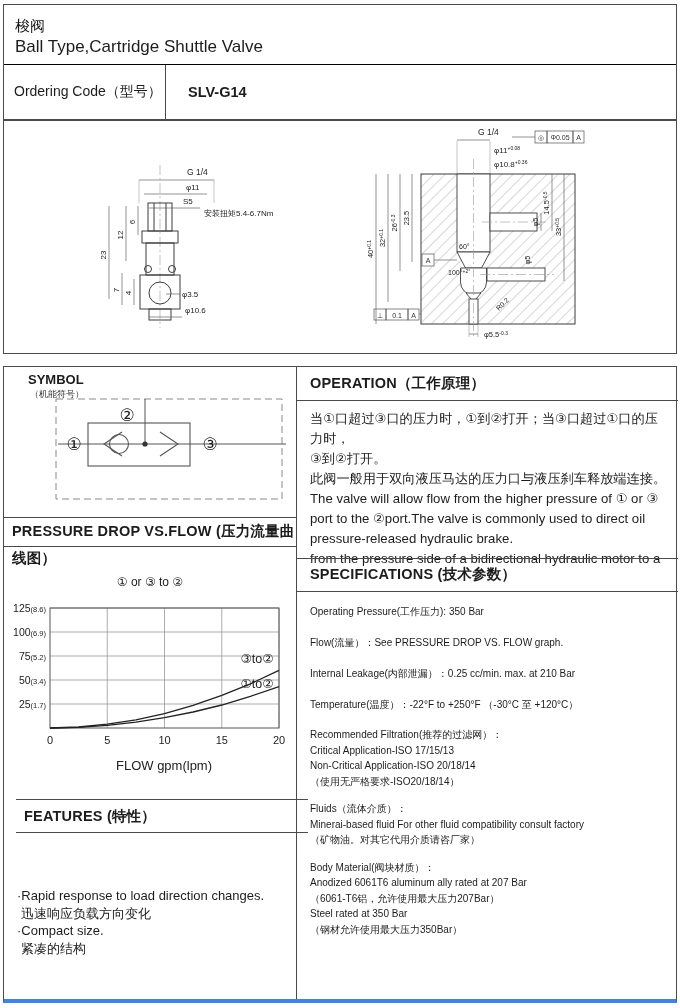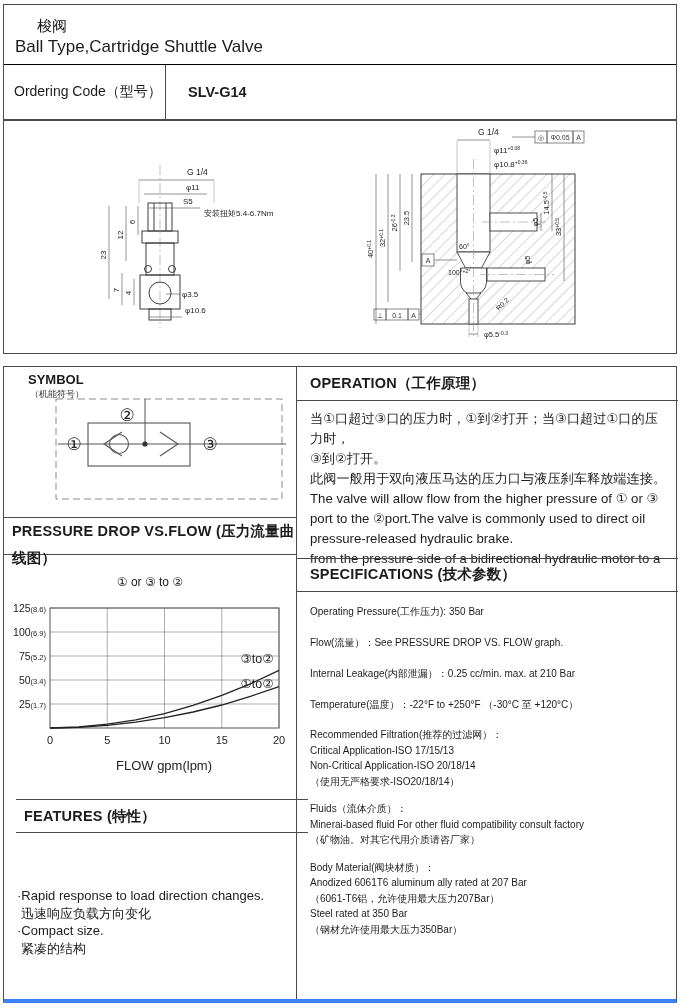--- a/index.html
+++ b/index.html
@@ -1,33 +1,33 @@
 <!DOCTYPE html>
 <html><head>
 <meta charset="utf-8">
 <style>
   html,body{margin:0;padding:0;background:#fff;}
   body{width:680px;height:1008px;position:relative;overflow:hidden;
        font-family:"Liberation Sans","DejaVu Sans",sans-serif;color:#1c1c1c;}
   .box{position:absolute;border:1px solid #4a4a4a;background:#fff;box-sizing:border-box;}
   #box-top{left:3px;top:4px;width:674px;height:116px;}
-  #title-cn{position:absolute;left:11px;top:12px;font-size:15px;margin-left:22px;}
+  #title-cn{position:absolute;left:11px;top:12px;font-size:15px;}
   #title-en{position:absolute;left:11px;top:32px;font-size:17px;}
   #ordering-row{position:absolute;left:0;right:0;top:59px;bottom:0;border-top:1px solid #000000;display:flex;text-align:center;}
   #ordering-label{width:162px;border-right:1px solid #4a4a4a;display:flex;align-items:center;padding-left:10px;font-size:14px;box-sizing:border-box;}
   #ordering-code{flex:1;display:flex;align-items:center;padding-left:22px;font-size:14.5px;font-weight:bold;}
   #box-draw{left:3px;top:120px;width:674px;height:234px;}
   #box-main{left:3px;top:366px;width:674px;height:637px;border-bottom:4px solid #3b82f6;}
   .abs{position:absolute;}
   .hline{position:absolute;border-top:1px solid #4a4a4a;height:0;}
   #col-divider{position:absolute;left:292px;top:0;bottom:0;width:0;border-left:1px solid #4a4a4a;}
   .sec-h{font-size:14.5px;font-weight:600;letter-spacing:.2px;}
   #symbol-h{left:24px;top:5px;font-size:13px;font-weight:600;}
   #symbol-sub{left:26px;top:21px;font-size:9px;color:#333;}
-  #pressure-h{left:0;top:150px;width:292px;height:38px;border-top:1px solid #4a4a4a;border-bottom:1px solid #4a4a4a;line-height:27px;padding-left:8px;box-sizing:border-box;}
+  #pressure-h{left:0;top:150px;width:292px;height:30px;border-top:1px solid #4a4a4a;border-bottom:1px solid #4a4a4a;line-height:27px;padding-left:8px;box-sizing:border-box;}
   #features-h{left:12px;top:432px;width:292px;height:34px;border-top:1px solid #4a4a4a;border-bottom:1px solid #4a4a4a;line-height:32px;padding-left:8px;box-sizing:border-box;}
   #features-body{left:13px;top:520px;font-size:13px;line-height:17.5px;}
   #op-h{left:306px;top:7px;}
   #op-line{left:293px;top:33px;width:381px;}
   #op-body{left:306px;top:42px;width:360px;font-size:13.2px;line-height:20px;}
   #spec-topline{left:293px;top:191px;width:381px;}
   #spec-h{left:306px;top:198px;}
   #spec-underline{left:293px;top:224px;width:381px;}
   #spec-body{left:306px;top:236px;width:362px;font-size:10px;}
   .sp-item{line-height:18px;margin-bottom:13px;}

